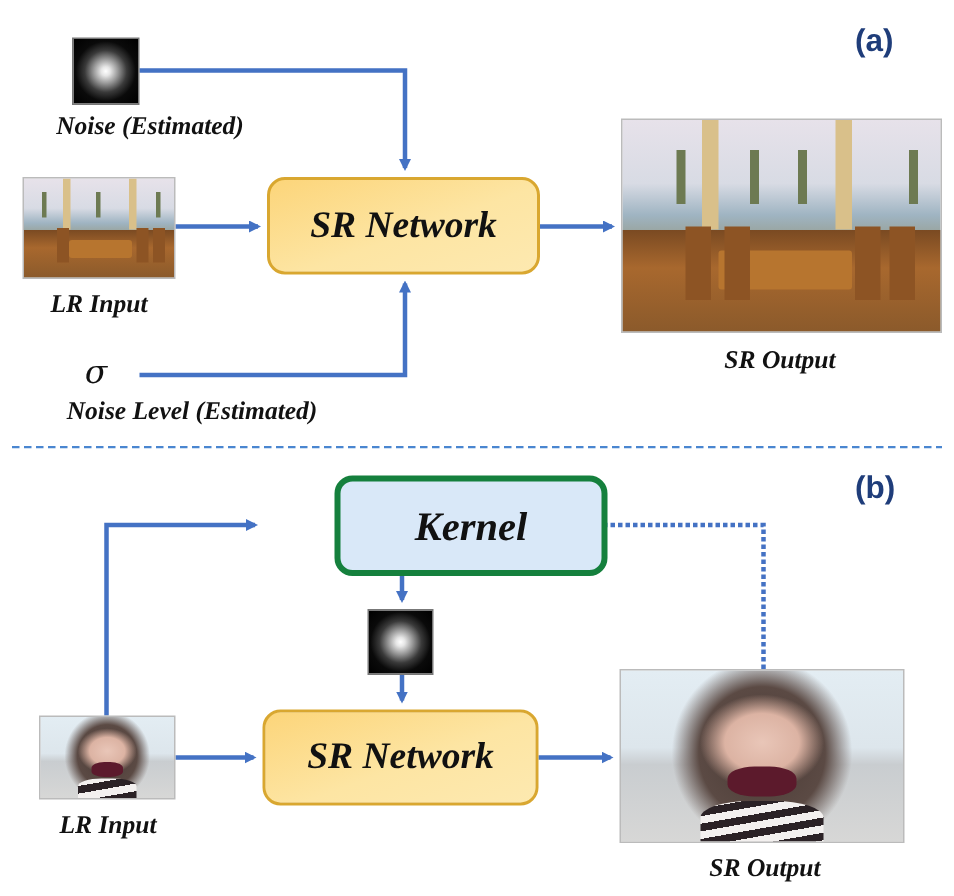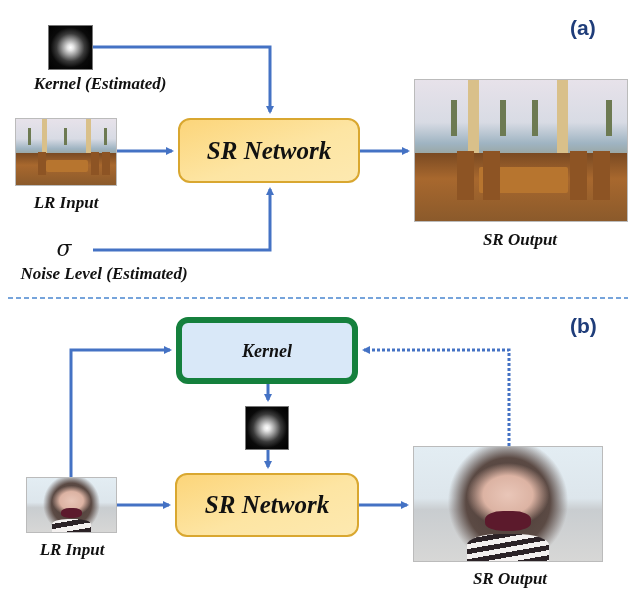--- a/index.html
+++ b/index.html
@@ -17,21 +17,21 @@
   .box {
     position: absolute; border-radius: 12px; display: flex; align-items: center; justify-content: center;
     text-align: center; font-family: "Liberation Serif", "DejaVu Serif", serif; font-style: italic; font-weight: bold;
     color: #111; box-sizing: border-box;
   }
   .sr-box {
     background: linear-gradient(160deg, #fcd57a 0%, #fde5a3 55%, #fde9b0 100%);
     border: 2px solid #d9a730; font-size: 25px;
   }
   .ke-box {
-    background: #d9e8f8; border: 6px solid #15803d; font-size: 18px; line-height: 28px; flex-direction: column;
+    background: #d9e8f8; border: 4px solid #15803d; font-size: 27px; line-height: 28px; flex-direction: column; margin-left: 47px;
   }
   .kernel-thumb {
     position: absolute; background: radial-gradient(circle at 50% 50%, #ffffff 0px, #e6e6e6 3px, #9a9a9a 8px, #3a3a3a 14px, #0a0a0a 20px, #000 100%);
     border: 1px solid #777; box-sizing: border-box;
   }
   .photo { position: absolute; box-sizing: border-box; border: 1px solid #bbb; overflow: hidden; }
   .restaurant {
     background:
       linear-gradient(to bottom, rgba(0,0,0,0) 0%, rgba(0,0,0,0) 52%, #7a4a22 52%, #a8682e 70%, #8b5a2b 100%),
       linear-gradient(to bottom, #e7e2ea 0%, #d8dbe4 30%, #9fb4c2 45%, #9aa7a5 52%);
@@ -83,21 +83,21 @@
     <path d="M268,450 L268,467" fill="none" stroke="#4472c4" stroke-width="3" marker-end="url(#ah)"></path>
     <path d="M117,505 L169,505" fill="none" stroke="#4472c4" stroke-width="3" marker-end="url(#ah)"></path>
     <path d="M359,505 L407,505" fill="none" stroke="#4472c4" stroke-width="3" marker-end="url(#ah)"></path>
     <path d="M509,446 L509,350 L364,350" fill="none" stroke="#4472c4" stroke-width="3" stroke-dasharray="3,2" marker-end="url(#ah)"></path>
   </svg>
 
   <div class="panel-tag" style="left:570px; top:16px;">(a)</div>
   <div class="panel-tag" style="left:570px; top:314px;">(b)</div>
 
   <div class="kernel-thumb" style="left:48px; top:25px; width:45px; height:45px;"></div>
-  <div class="label" style="left:100px; top:74px;">Kernel (Estimated)</div>
+  <div class="label" style="left:100px; top:74px;">Noise (Estimated)</div>
 
   <div class="photo restaurant" style="left:15px; top:118px; width:102px; height:68px;">
     <div class="pillar" style="left:26%"></div>
       <div class="pillar" style="left:70%"></div>
     <div class="palm" style="left:12%"></div>
       <div class="palm" style="left:48%"></div>
       <div class="palm" style="left:88%"></div>
     <div class="table"></div>
     <div class="chair" style="left:22%"></div>
       <div class="chair" style="left:75%"></div>
@@ -118,21 +118,21 @@
       <div class="palm" style="left:90%"></div>
     <div class="table"></div>
     <div class="chair" style="left:20%"></div>
       <div class="chair" style="left:32%"></div>
       <div class="chair" style="left:73%"></div>
       <div class="chair" style="left:84%"></div>
   </div>
   <div class="label" style="left:520px; top:230px;">SR Output</div>
 
   <div class="sigma" style="left:64px; top:236px;">σ</div>
-  <div class="label" style="left:104px; top:264px;">Noise Level (Estimated)</div>
+  <div class="label" style="left:128px; top:264px;">Noise Level (Estimated)</div>
 
   <div class="box ke-box" style="left:176px; top:317px; width:182px; height:67px;">
     <span>Kernel</span>
   </div>
 
   <div class="kernel-thumb" style="left:245px; top:406px; width:44px; height:44px;"></div>
 
   <div class="box sr-box" style="left:175px; top:473px; width:184px; height:64px;">
     <span>SR Network</span>
   </div>

